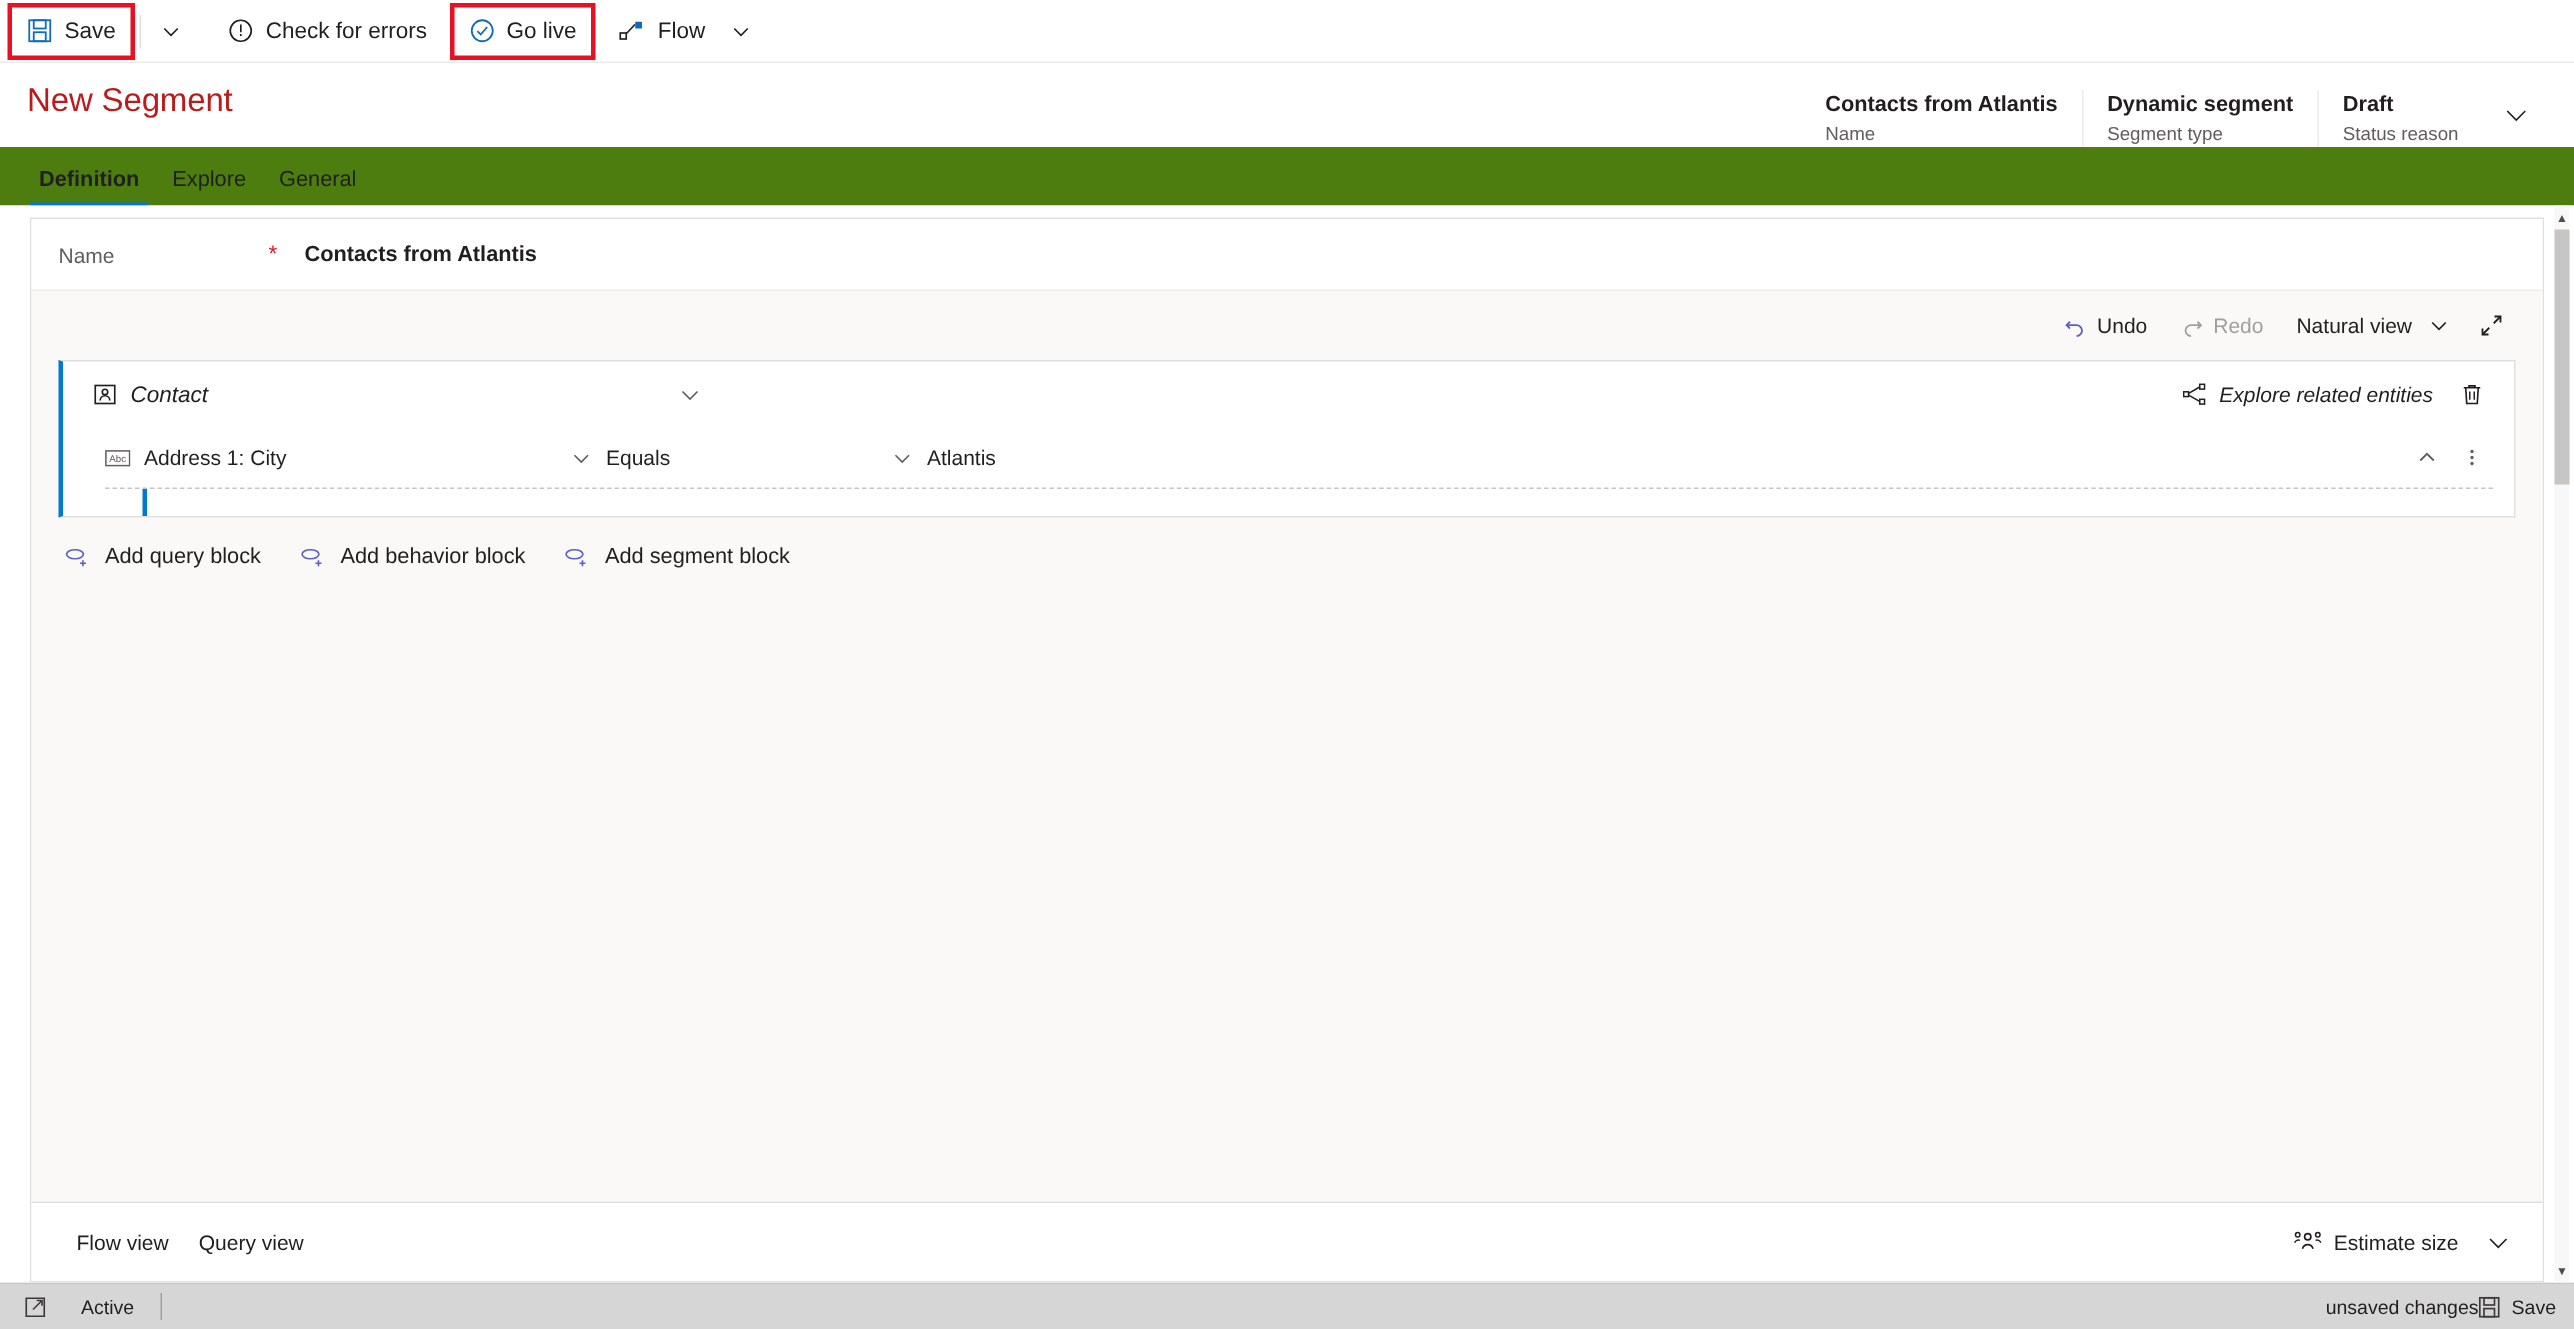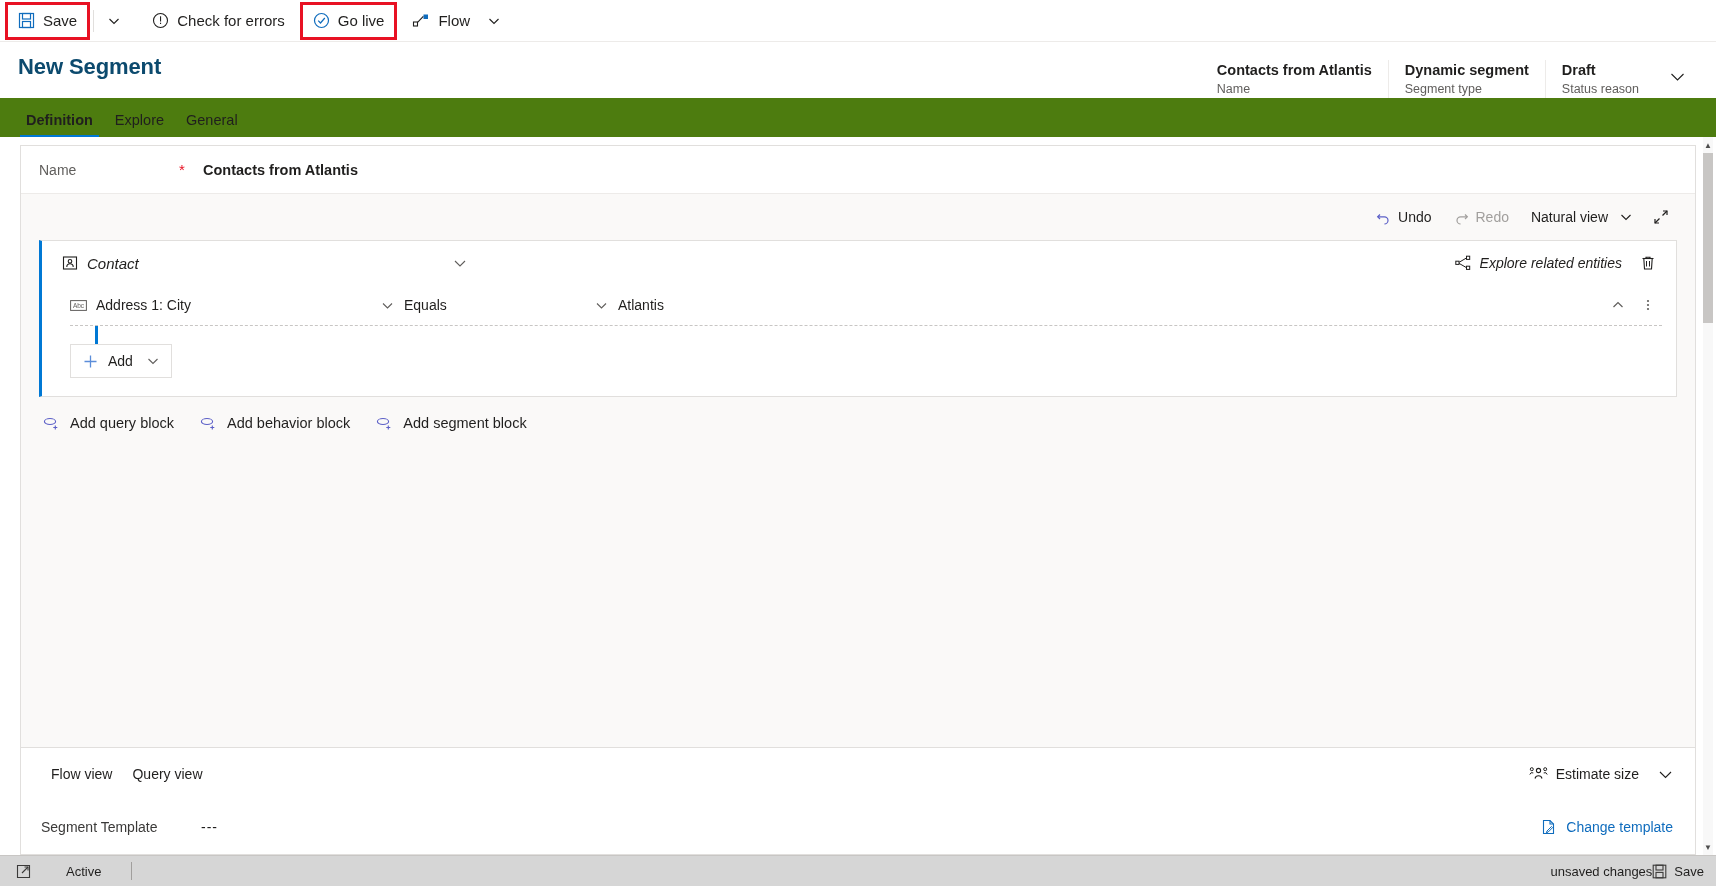--- a/index.html
+++ b/index.html
@@ -34,21 +34,21 @@
   .vsep { width: 1px; height: 22px; background: #e1dfdd; margin: 0 6px; }
   .hl { outline: 3px solid #e81123; outline-offset: 0px; }
 
   
   .titlebar {
     flex: 0 0 auto;
     padding: 12px 18px 0 18px;
     display: flex; align-items: flex-start; justify-content: space-between;
     background: #ffffff;
   }
-  .page-title { font-size: 22px; font-weight: 700; color: #0c4a6e; letter-spacing: -0.1px; }
+  .page-title { font-size: 22px; font-weight: 400; color: #b91c1c; letter-spacing: -0.1px; }
   .meta-group { display: flex; align-items: stretch; gap: 0; padding-top: 6px; }
   .meta-cell {
     padding: 0 16px;
     border-left: 1px solid #edebe9;
     display: flex; flex-direction: column; justify-content: center;
     min-width: 90px;
   }
   .meta-cell:first-child { border-left: none; }
   .meta-val { font-size: 14.5px; font-weight: 600; color: #201f1e; line-height: 20px; white-space: nowrap; }
   .meta-lbl { font-size: 12.5px; color: #605e5c; line-height: 18px; white-space: nowrap; }
@@ -225,21 +225,21 @@
 
   
   .statusbar {
     flex: 0 0 31px;
     background: #d6d6d6;
     border-top: 1px solid #c8c6c4;
     display: flex; align-items: center;
     padding: 0 12px 0 10px;
     font-size: 13px; color: #201f1e;
   }
-  .sb-left { display: flex; align-items: center; gap: 16px; }
+  .sb-left { display: flex; align-items: center; gap: 4px; }
   .sb-icon { display: flex; align-items: center; justify-content: center; width: 26px; height: 22px; cursor: pointer; }
   .sb-text { padding: 0 14px; color: #201f1e; }
   .sb-div { width: 1px; height: 18px; background: #a19f9d; }
   .sb-right { margin-left: auto; display: flex; align-items: center; }
   .sb-save { display: flex; align-items: center; gap: 7px; cursor: pointer; }
 
   svg { display: block; }
 </style>
 </head>
 <body>
@@ -470,35 +470,20 @@
                       <circle cx="7" cy="7" r="1.1" fill="#605e5c"></circle>
                       <circle cx="7" cy="11" r="1.1" fill="#605e5c"></circle>
                     </svg>
                   </span>
                 </div>
               </div>
             </div>
             <div class="cond-underline"></div>
 
             <div class="connector"></div>
-            <div class="add-area">
-              <div class="add-btn">
-                <span>
-                  <svg width="15" height="15" viewBox="0 0 15 15">
-                    <path d="M7.5 1.5 V13.5 M1.5 7.5 H13.5" fill="none" stroke="#5b8dd9" stroke-width="1.3"></path>
-                  </svg>
-                </span>
-                <span>Add</span>
-                <span style="margin-left:4px;">
-                  <svg width="12" height="12" viewBox="0 0 12 12">
-                      <path d="M1.5 4 L6 8.5 L10.5 4" fill="none" stroke="#605e5c" stroke-width="1.1"></path>
-                    </svg>
-                </span>
-              </div>
-            </div>
           </div>
         </div>
 
         <div class="addblocks">
           <div class="ablink">
             <span>
               <svg width="17" height="15" viewBox="0 0 17 15">
                 <ellipse cx="7" cy="5.5" rx="5.6" ry="3" fill="none" stroke="#5b5fc7" stroke-width="1.1"></ellipse>
                 <path d="M12.3 9.5 V13.5 M10.3 11.5 H14.3" fill="none" stroke="#5b5fc7" stroke-width="1.1"></path>
               </svg>
@@ -546,36 +531,20 @@
             </div>
             <div class="icon-btn">
               <span>
                 <svg width="15" height="15" viewBox="0 0 15 15">
                     <path d="M2 5 L7.5 10.5 L13 5" fill="none" stroke="#201f1e" stroke-width="1.1"></path>
                   </svg>
               </span>
             </div>
           </div>
         </div>
-        <div class="bottom-row2">
-          <div class="tpl-lbl">Segment Template</div>
-          <div class="tpl-val">---</div>
-          <div style="margin-left:auto;">
-            <div class="blue-link">
-              <span>
-                <svg width="16" height="16" viewBox="0 0 16 16">
-                  <path d="M2.5 1.5 H9 L12.5 5 V14.5 H2.5 Z" fill="none" stroke="#0f6cbd" stroke-width="1.1"></path>
-                  <path d="M9 1.5 V5 H12.5" fill="none" stroke="#0f6cbd" stroke-width="1.1"></path>
-                  <path d="M10.5 7.5 L6 12 L5.3 13.8 L7.1 13.1 L11.6 8.6 Z" fill="none" stroke="#0f6cbd" stroke-width="1"></path>
-                </svg>
-              </span>
-              <span>Change template</span>
-            </div>
-          </div>
-        </div>
       </div>
     </div>
 
     <div class="scroll-track"></div>
     <div class="scroll-arrow" style="top:2px;">▲</div>
     <div class="scroll-thumb" style="top:16px;height:170px;"></div>
     <div class="scroll-arrow" style="bottom:2px;">▼</div>
   </div>
 
   <div class="statusbar">

